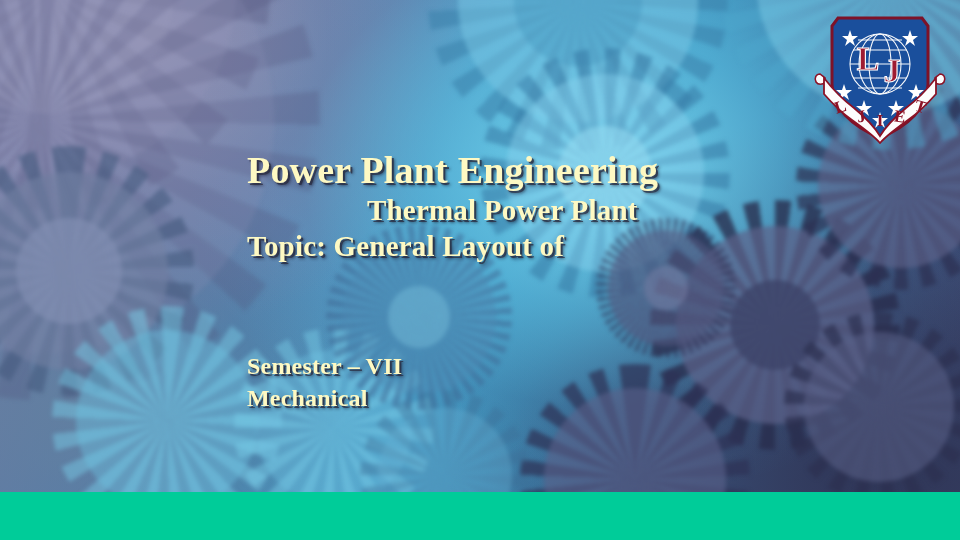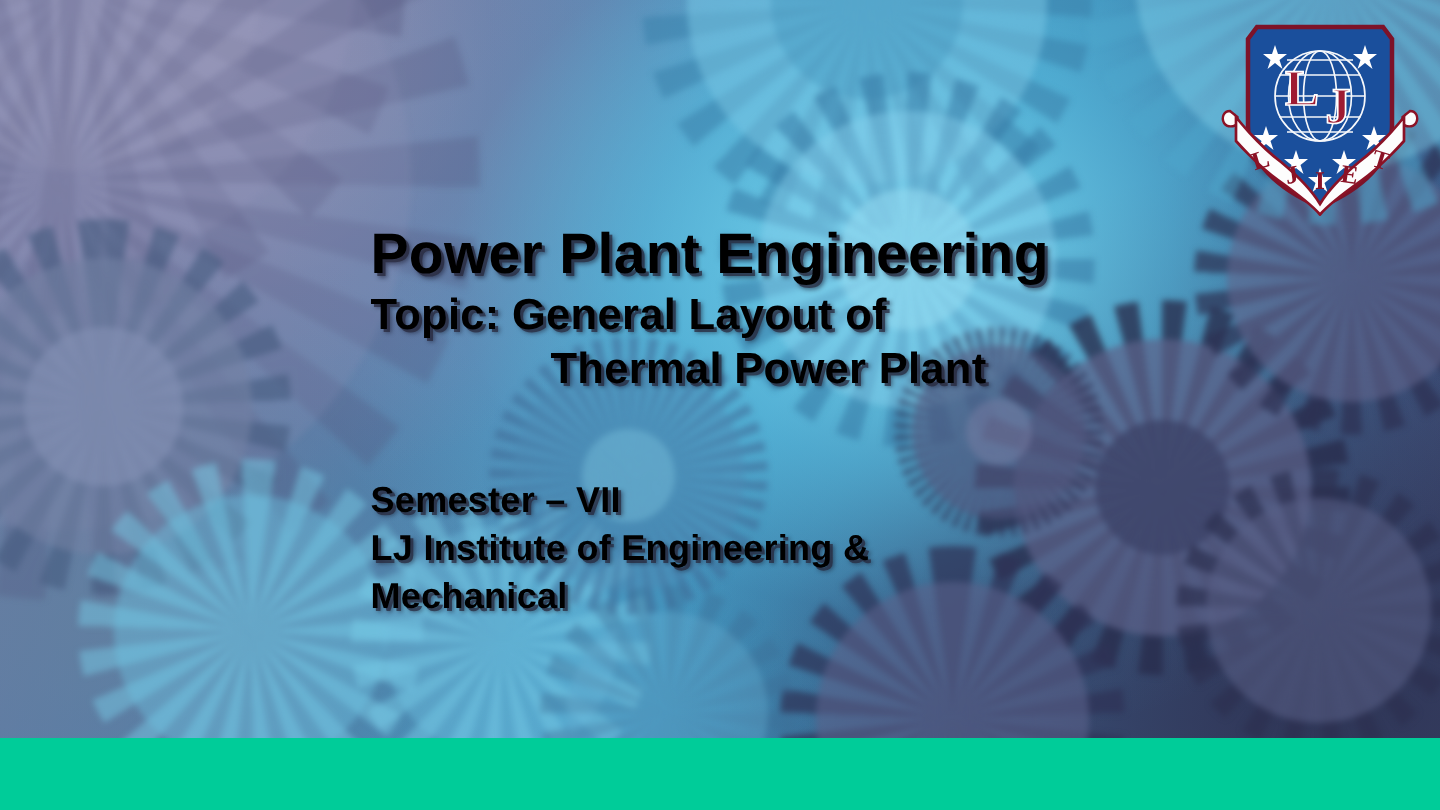--- a/index.html
+++ b/index.html
@@ -75,36 +75,37 @@
   .logo svg { display: block; width: 100%; height: 100%; }
 
   
   .text-block {
     position: absolute;
     left: 247px;
     top: 148px;
     width: 620px;
   }
   .t-line {
-    color: #000000;
+    color: #fef9c3;
     font-weight: bold;
     letter-spacing: 0.2px;
     text-shadow:
       2px 2px 0 rgba(40,40,60,0.72),
       3px 3px 3px rgba(20,20,40,0.50);
     white-space: nowrap;
+    font-family: Liberation Serif, serif;
   }
   .t-main   { font-size: 38px; line-height: 44px; }
   .t-sub    { font-size: 29px; line-height: 36px; }
   .t-indent { padding-left: 120px; }
 
   .sub-block {
     position: absolute;
     left: 247px;
-    top: 318px;
+    top: 350px;
     width: 660px;
   }
   .t-info { font-size: 24px; line-height: 32px; }
 
   
   .footer-bar {
     position: absolute;
     left: 0;
     top: 492px;
     width: 960px;
@@ -250,25 +251,24 @@
         <text x="50" y="110" transform="rotate(-8 50 110)">J</text>
         <text x="68" y="114">I</text>
         <text x="87" y="110" transform="rotate(8 87 110)">E</text>
         <text x="107" y="100" transform="rotate(17 107 100)">T</text>
       </g>
     </svg>
   </div>
 
   <div class="text-block">
     <div class="t-line t-main">Power Plant Engineering</div>
+    <div class="t-line t-sub t-indent">Thermal Power Plant</div>
     <div class="t-line t-sub">Topic: General Layout of</div>
-    <div class="t-line t-sub t-indent">Thermal Power Plant</div>
   </div>
 
   <div class="sub-block">
     <div class="t-line t-info">Semester – VII</div>
-    <div class="t-line t-info">LJ Institute of Engineering &amp;</div>
     <div class="t-line t-info">Mechanical</div>
   </div>
 
   <div class="footer-bar"></div>
 
 </div>
 
 </body></html>

